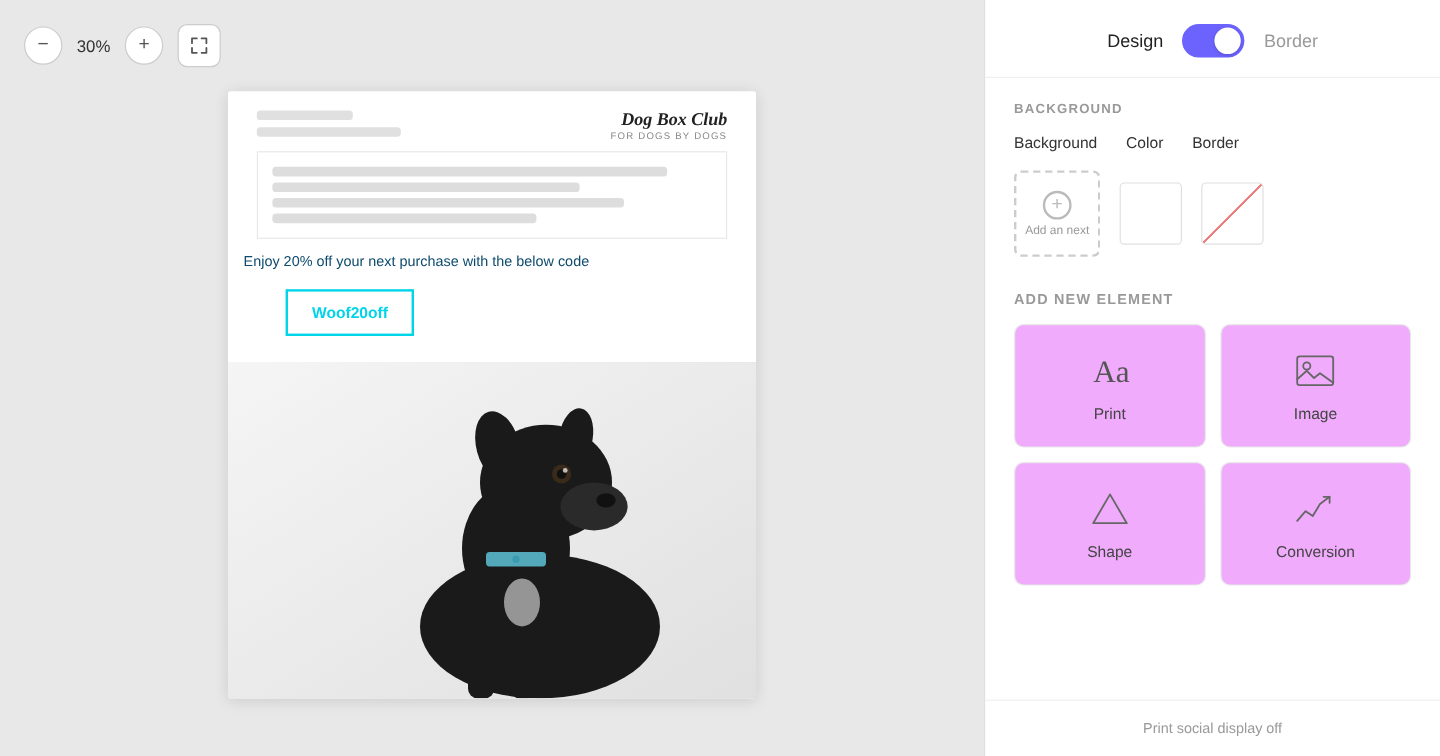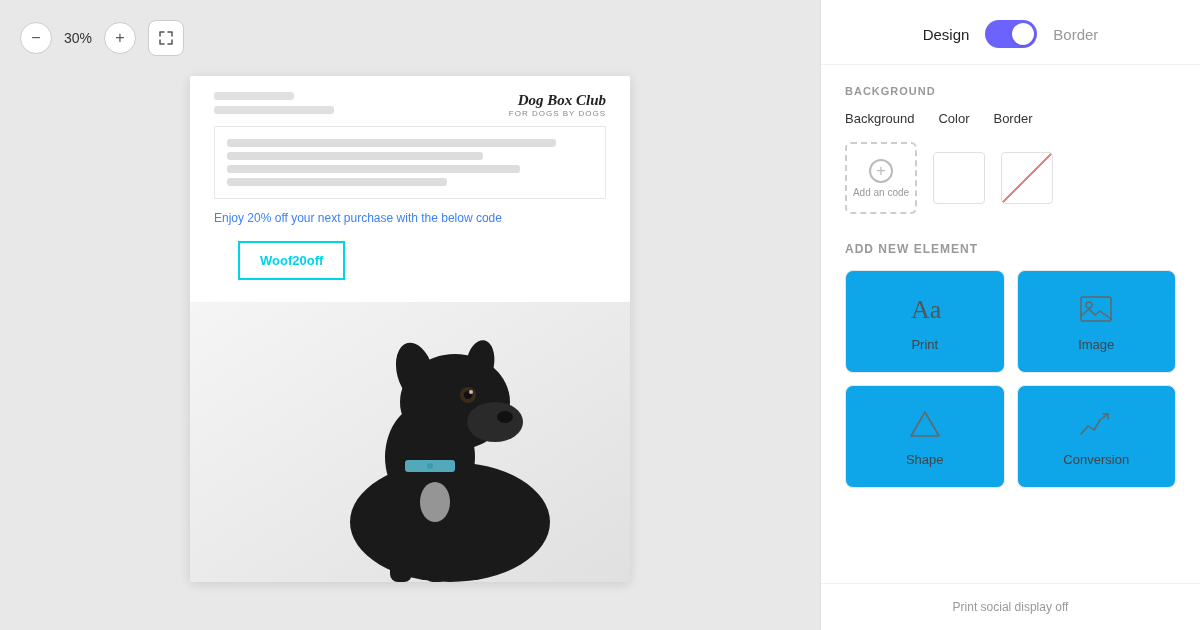--- a/index.html
+++ b/index.html
@@ -135,23 +135,23 @@
     .email-welcome {
       padding: 16px 24px 6px;
       font-family: 'Courier New', monospace;
       font-size: 18px;
       color: #00d4e8;
       font-weight: normal;
       letter-spacing: -0.5px;
     }
 
     .email-subtitle {
-      padding: 0 24px 16px;
+      padding: 0 13px 16px;
       font-size: 12px;
-      color: #3b82f6;
+      color: #0c4a6e;
     }
 
     .coupon-box {
       margin: 0 24px 16px;
       display: inline-block;
       border: 2px solid #00d4e8;
       padding: 10px 20px;
       color: #00d4e8;
       font-size: 13px;
       font-weight: bold;
@@ -328,21 +328,21 @@
     .element-card {
       border: 1px solid #e8e8e8;
       border-radius: 8px;
       padding: 20px 16px;
       display: flex;
       flex-direction: column;
       align-items: center;
       justify-content: center;
       gap: 10px;
       cursor: pointer;
-      background: #0ea5e9;
+      background: #f0abfc;
       transition: box-shadow 0.15s;
     }
 
     .element-icon {
       display: flex;
       align-items: center;
       justify-content: center;
     }
 
     .element-label {
@@ -471,21 +471,21 @@
       <div class="bg-options">
         <span class="bg-option-label">Background</span>
         <span class="bg-option-label">Color</span>
         <span class="bg-option-label">Border</span>
       </div>
 
       <div class="bg-swatches">
 
         <div class="swatch-add">
           <div class="swatch-add-icon">+</div>
-          <span class="swatch-add-text">Add an code</span>
+          <span class="swatch-add-text">Add an next</span>
         </div>
 
         <div class="swatch-color" style="background: white;"></div>
 
         <div class="swatch-border"></div>
       </div>
     </div>
 
     <div>
       <div class="add-element-title">ADD NEW ELEMENT</div>

